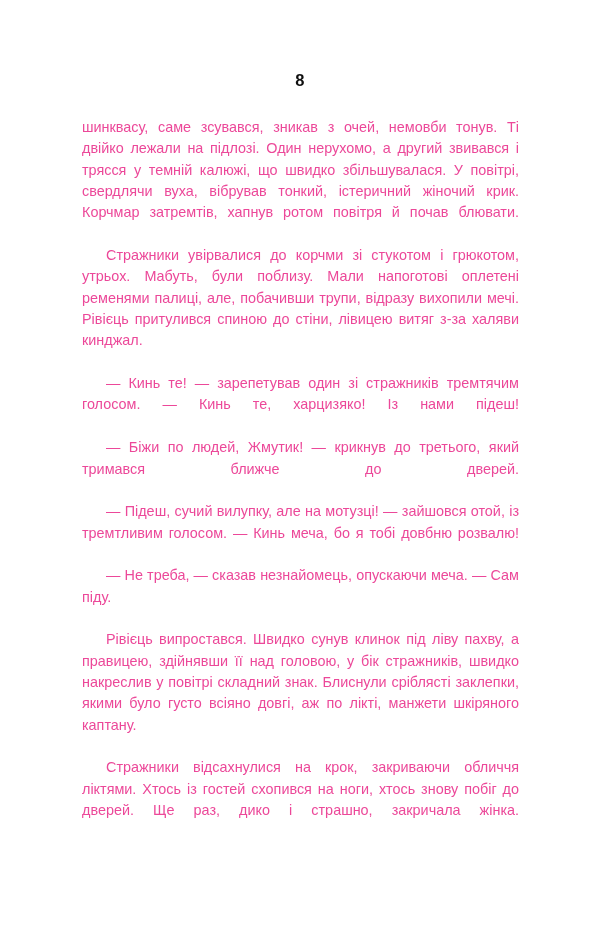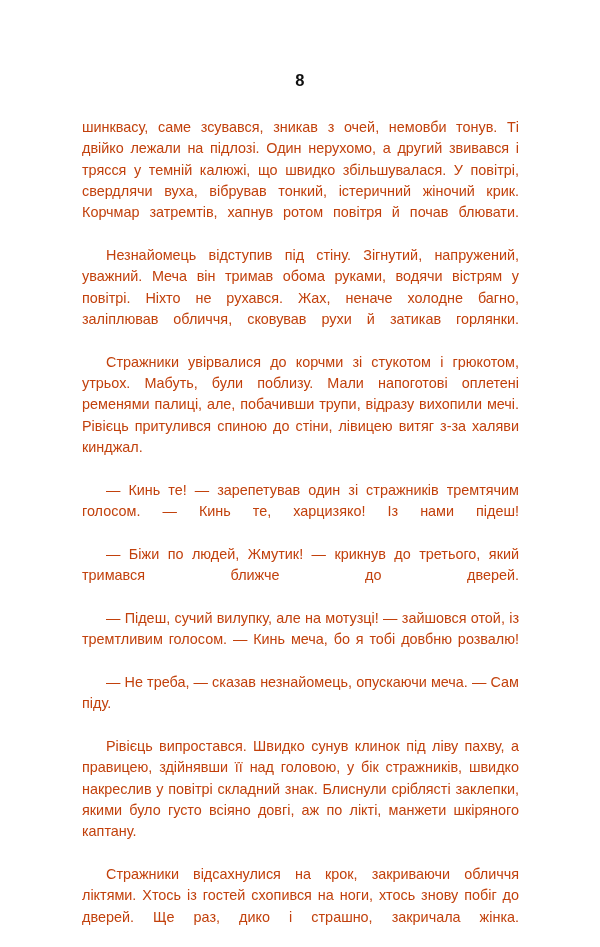--- a/index.html
+++ b/index.html
@@ -41,21 +41,21 @@
   }
   p.para {
     margin: 0;
     font-size: 14.4px;
     line-height: 21.35px;
     text-align: justify;
     text-justify: inter-word;
     word-spacing: 0.1px;
     hyphens: manual;
     -webkit-hyphens: manual;
-    color: #c2410c;
+    color: #ec4899;
   }
   p.para.indent {
     text-indent: 24px;
   }
   
   p.para::after {
     content: "";
     display: inline-block;
     width: 100%;
   }
@@ -63,21 +63,20 @@
 </head>
 <body>
 
 <div class="page">
 
   <div class="page-number">8</div>
 
   <div class="text-block">
 
   <p class="para">шинквасу, саме зсувався, зникав з очей, немовби тонув. Ті двійко лежали на підлозі. Один нерухомо, а другий звивався і трясся у темній калюжі, що швидко збільшувалася. У повітрі, свердлячи вуха, вібрував тонкий, істеричний жіночий крик. Корчмар затремтів, хапнув ротом повітря й почав блювати.</p>
-      <p class="para indent">Незнайомець відступив під стіну. Зігнутий, напружений, уважний. Меча він тримав обома руками, водячи вістрям у повітрі. Ніхто не рухався. Жах, неначе холодне багно, заліплював обличчя, сковував рухи й затикав горлянки.</p>
       <p class="para indent">Стражники увірвалися до корчми зі стукотом і грюкотом, утрьох. Мабуть, були поблизу. Мали напоготові оплетені ременями палиці, але, побачивши трупи, відразу вихопили мечі. Рівієць притулився спиною до стіни, лівицею витяг з-за халяви кинджал.</p>
       <p class="para indent">— Кинь те! — зарепетував один зі стражників тремтячим голосом. — Кинь те, харцизяко! Із нами підеш!</p>
       <p class="para indent">— Біжи по людей, Жмутик! — крикнув до третього, який тримався ближче до дверей.</p>
       <p class="para indent">— Підеш, сучий вилупку, але на мотузці! — зайшовся отой, із тремтливим голосом. — Кинь меча, бо я тобі довбню розвалю!</p>
       <p class="para indent">— Не треба, — сказав незнайомець, опускаючи меча. — Сам піду.</p>
       <p class="para indent">Рівієць випростався. Швидко сунув клинок під ліву пахву, а правицею, здійнявши її над головою, у бік стражників, швидко накреслив у повітрі складний знак. Блиснули сріблясті заклепки, якими було густо всіяно довгі, аж по лікті, манжети шкіряного каптану.</p>
       <p class="para indent">Стражники відсахнулися на крок, закриваючи обличчя ліктями. Хтось із гостей схопився на ноги, хтось знову побіг до дверей. Ще раз, дико і страшно, закричала жінка.</p>
     </div>
 
 </div>

